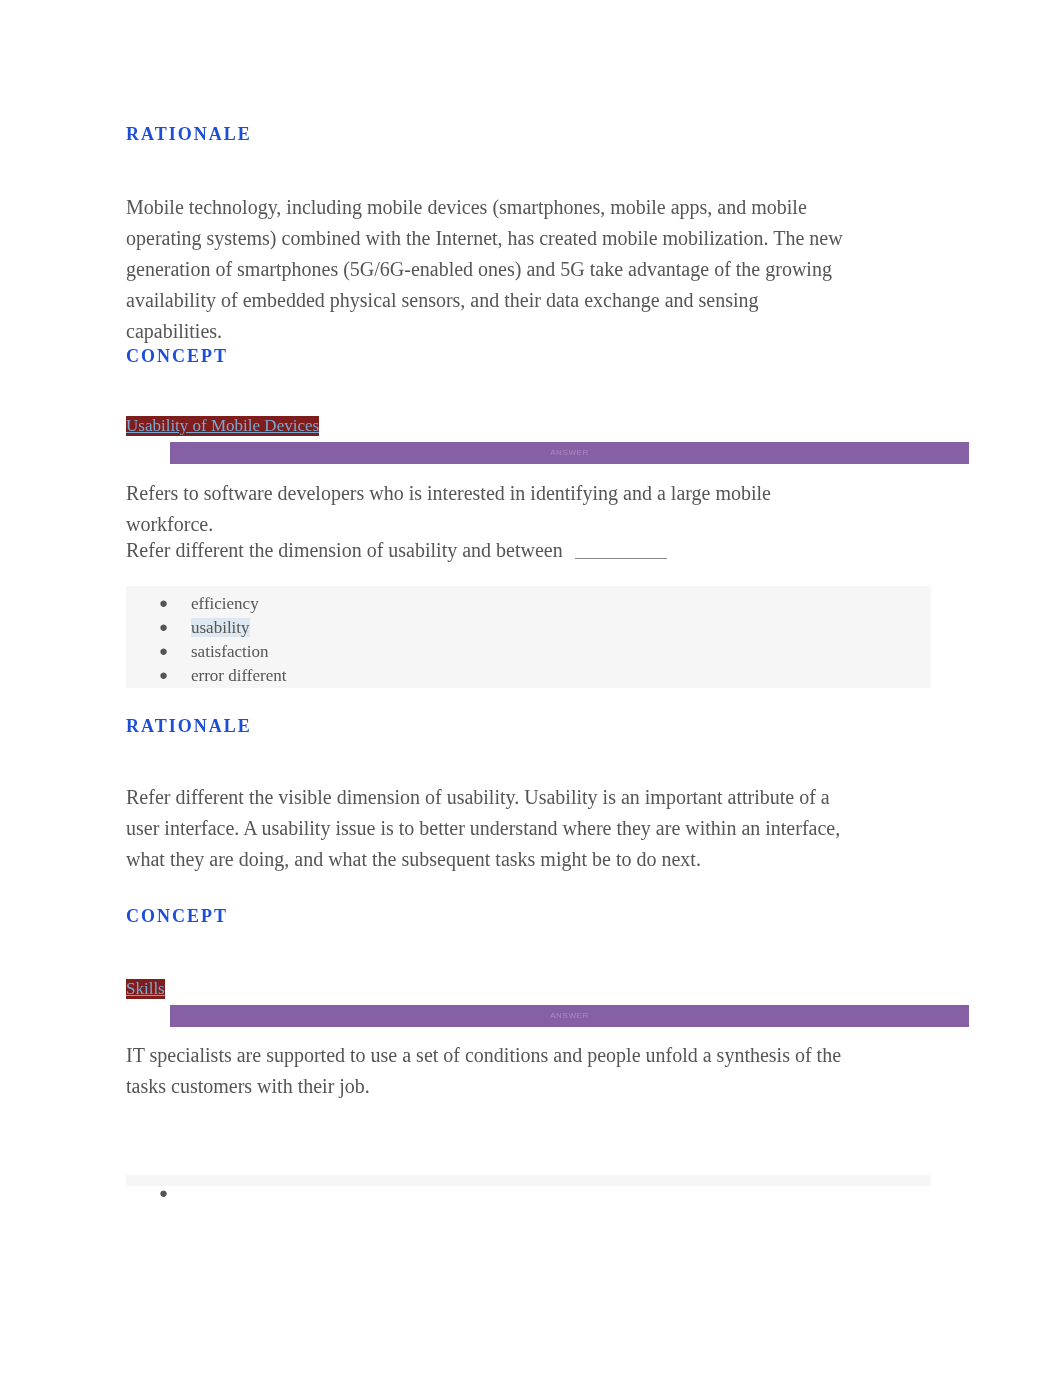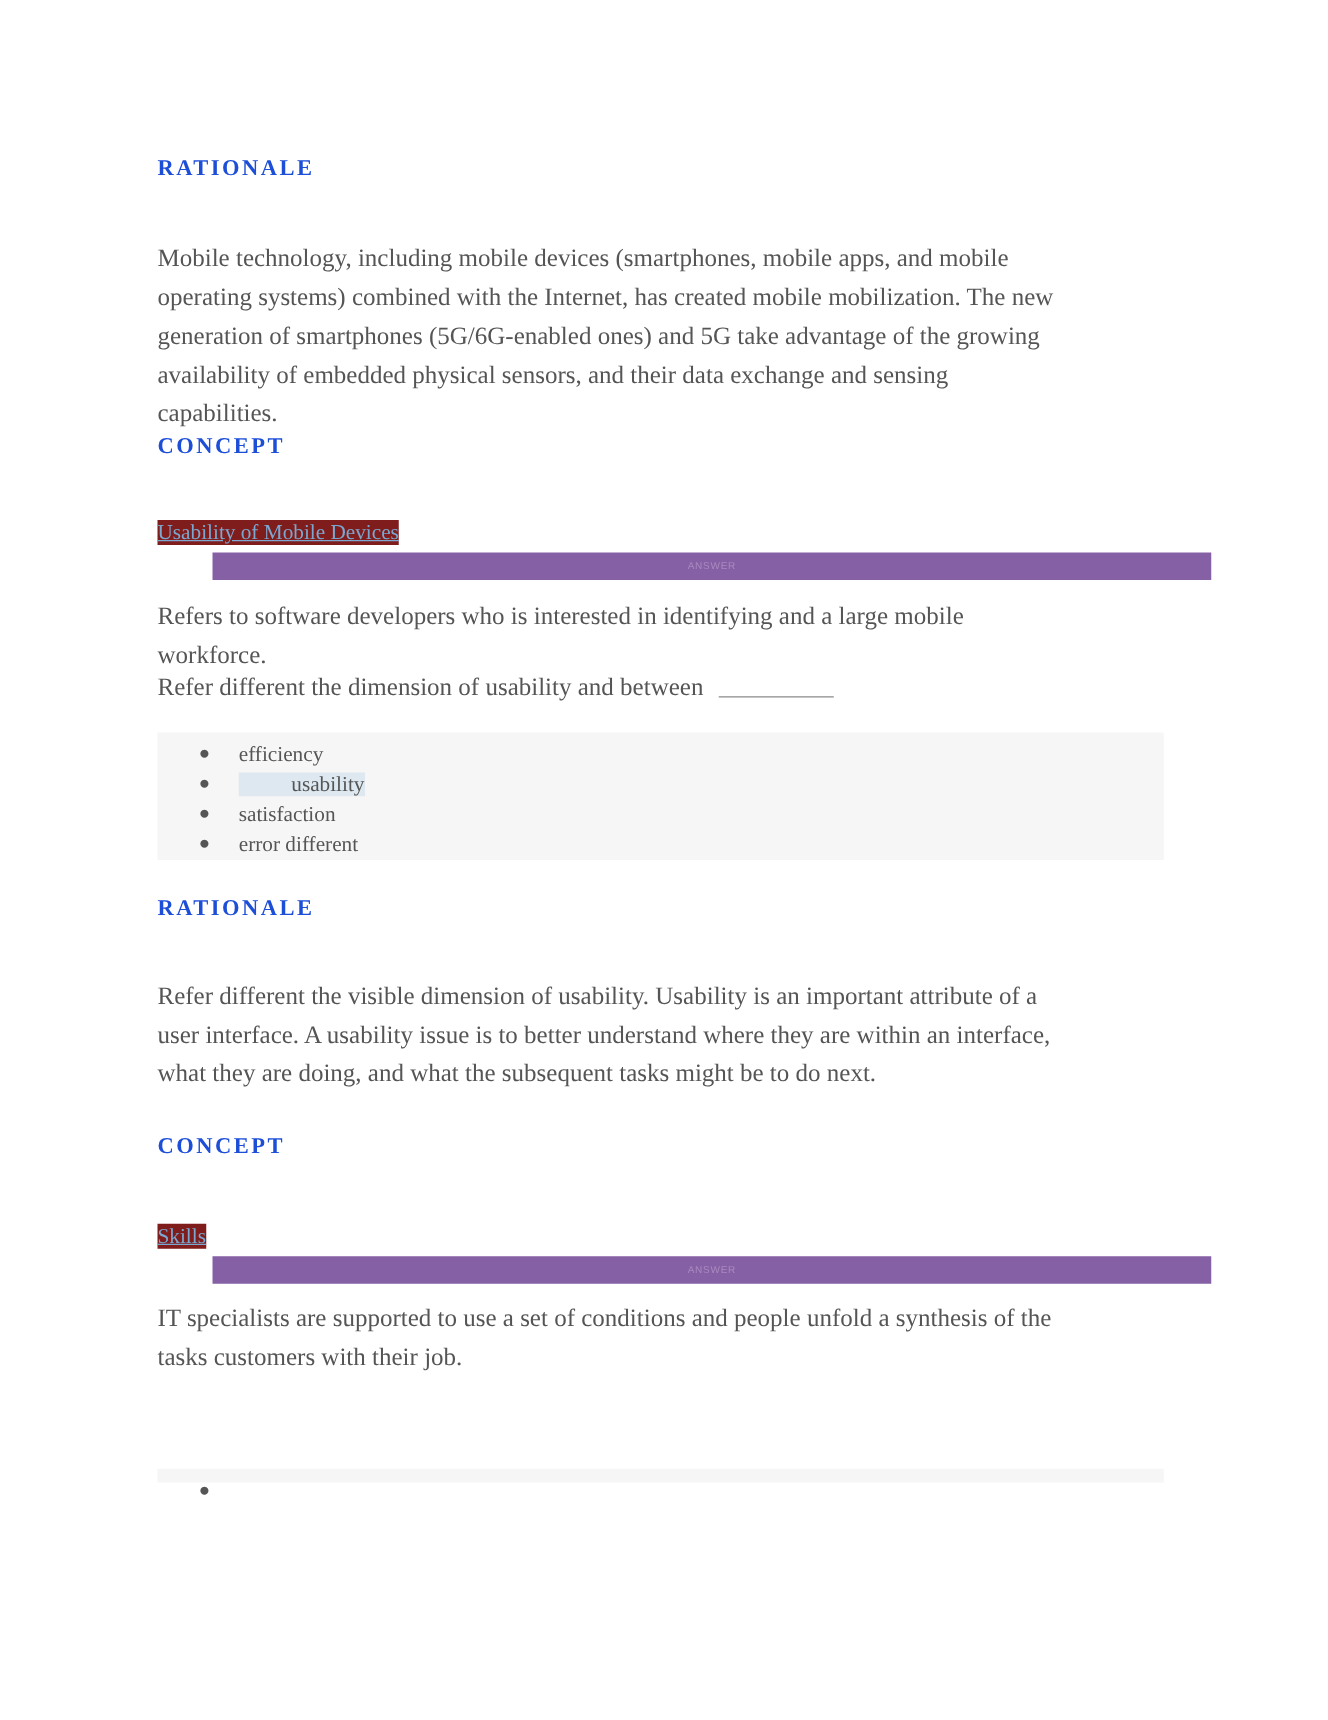--- a/index.html
+++ b/index.html
@@ -16,21 +16,21 @@
     color:#7aa8d0;background:#7f1d1d;text-decoration:underline;white-space:nowrap;line-height:20px;}
 
   .answer-bar{position:absolute;left:126px;width:799px;height:22px;background:#8660a4;
     color:#a98ac0;font-size:8px;line-height:22px;text-align:center;letter-spacing:0.6px;font-family:"Liberation Sans",sans-serif;margin-left:44px;}
 
   .listwrap{position:absolute;left:126px;width:805px;background:#f6f6f6;}
   ul.blist{margin:0;padding:0;list-style:none;}
   ul.blist li{position:relative;font-family:"Liberation Serif",serif;font-size:17px;
     line-height:24px;color:#555555;padding-left:65px;}
   ul.blist li .bul{position:absolute;left:33px;top:-1px;font-size:15px;color:#555;}
-  .hl{background:#dde8f0;padding-left:42px;}
+  .hl{background:#dde8f0;}
   .lw2 ul.blist li{padding-right:43px;}
   .blank{display:inline-block;border-bottom:1px solid #8a8a8a;width:92px;vertical-align:-2px;margin-left:12px;}
 </style>
 </head>
 <body>
 
 <div class="page">
 
   <div class="sec-head" style="top:124px">RATIONALE</div>
   <div class="para" style="top:192px">Mobile technology, including mobile devices (smartphones, mobile apps, and mobile operating systems) combined with the Internet, has created mobile mobilization. The new generation of smartphones (5G/6G-enabled ones) and 5G take advantage of the growing availability of embedded physical sensors, and their data exchange and sensing capabilities.</div>

